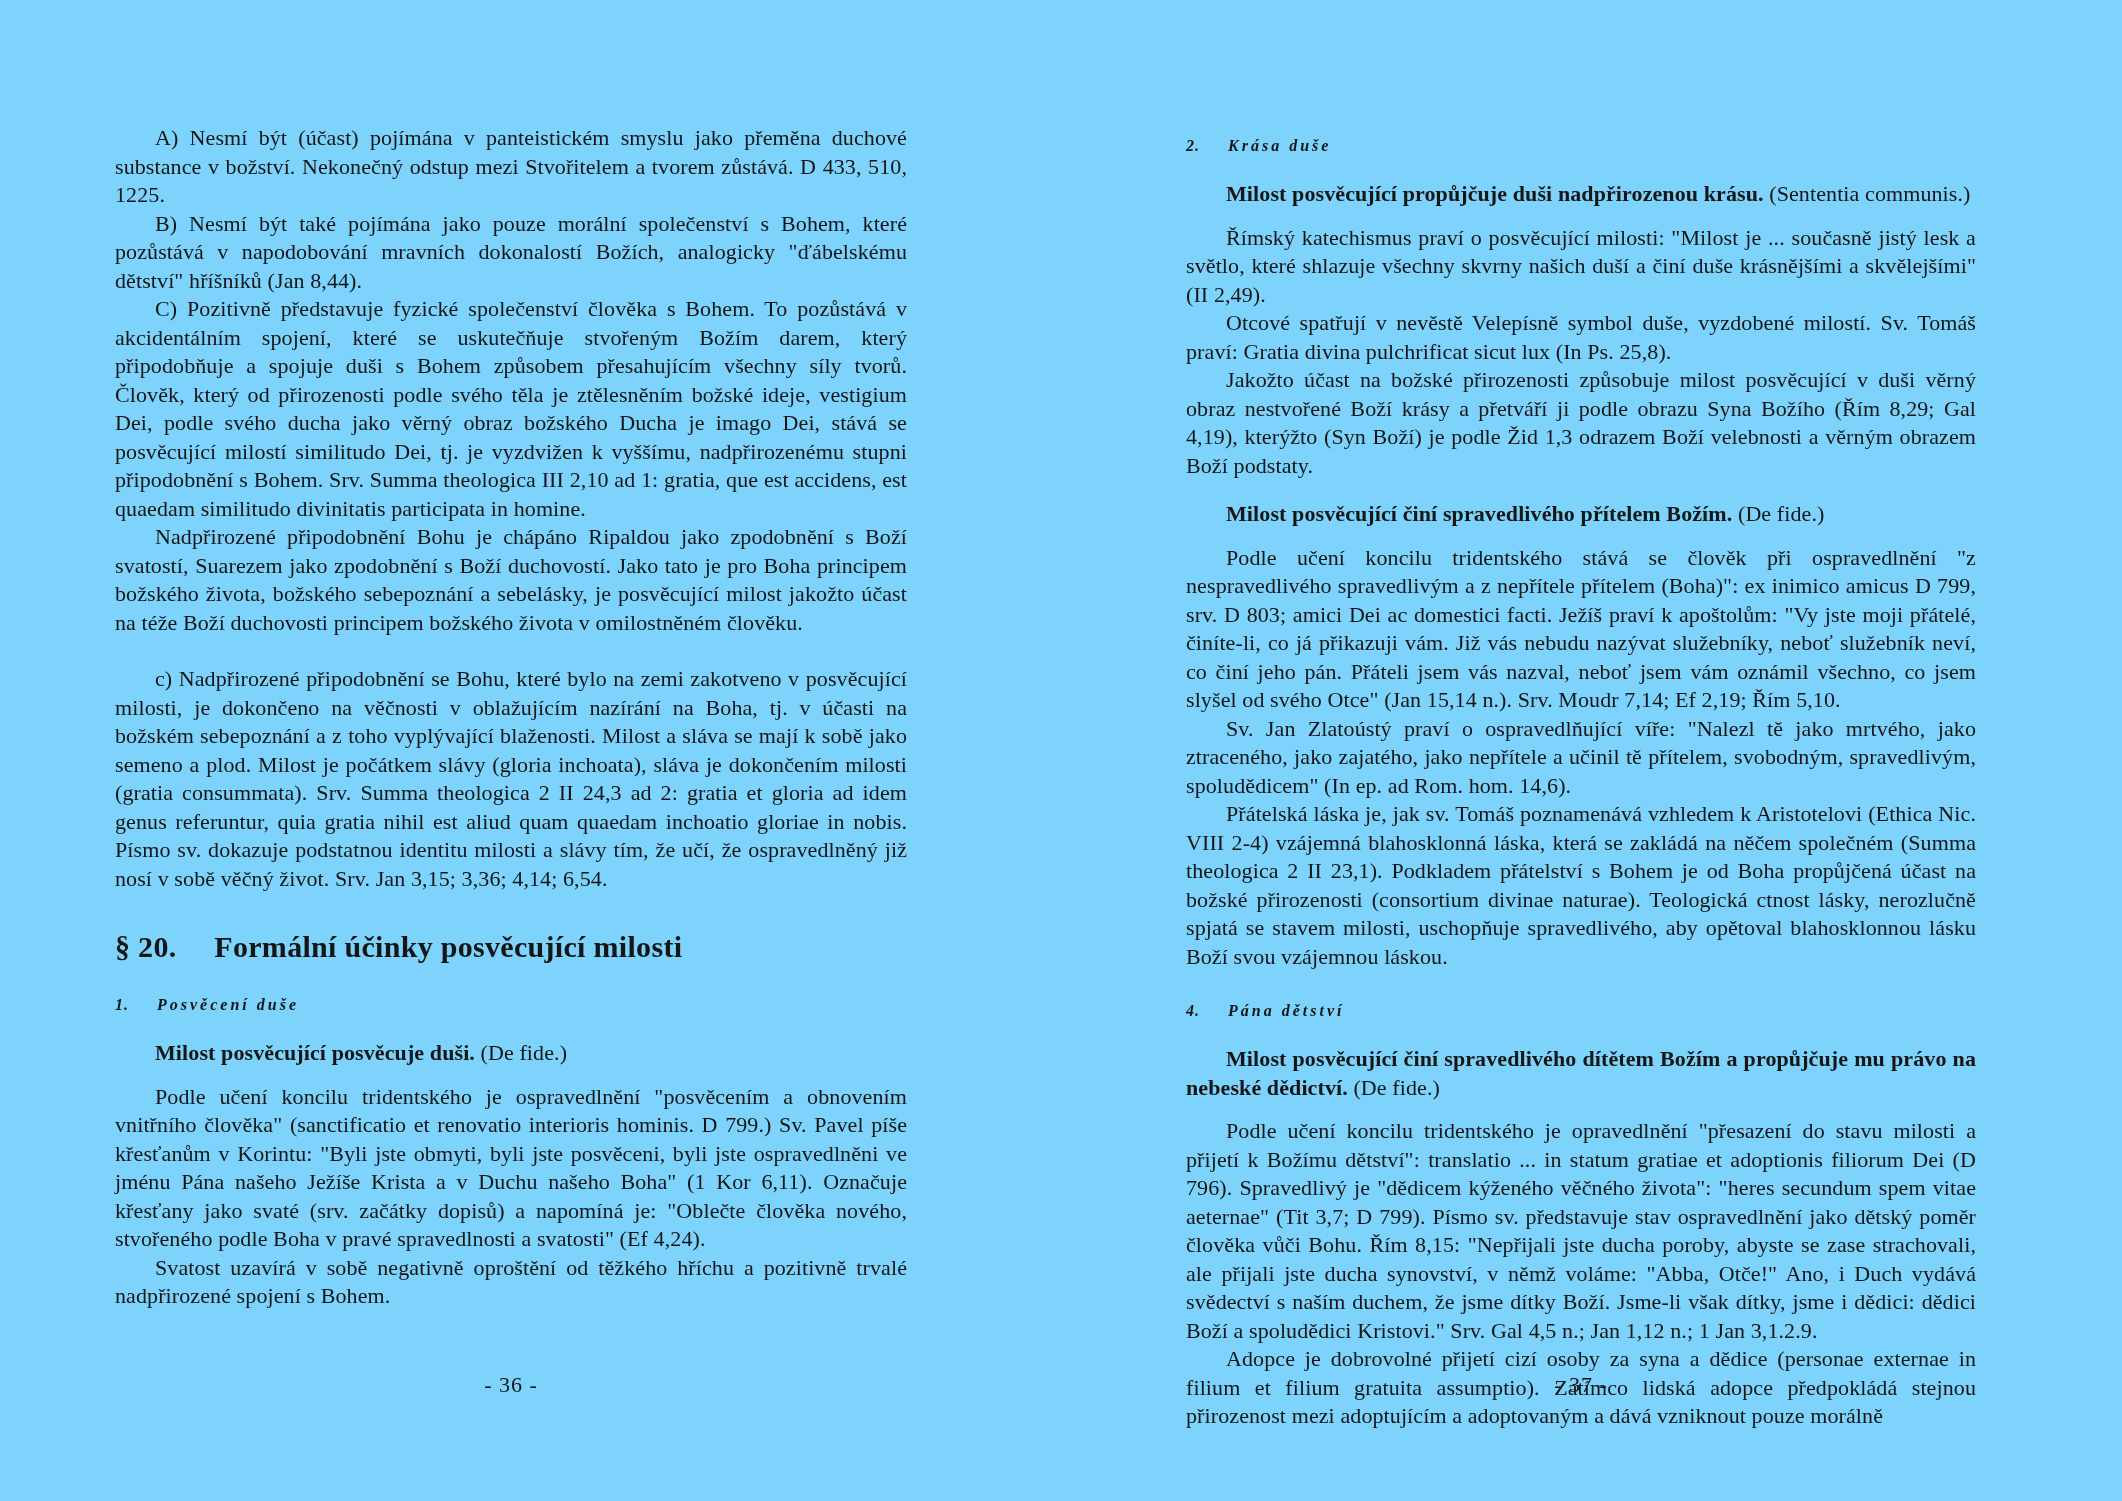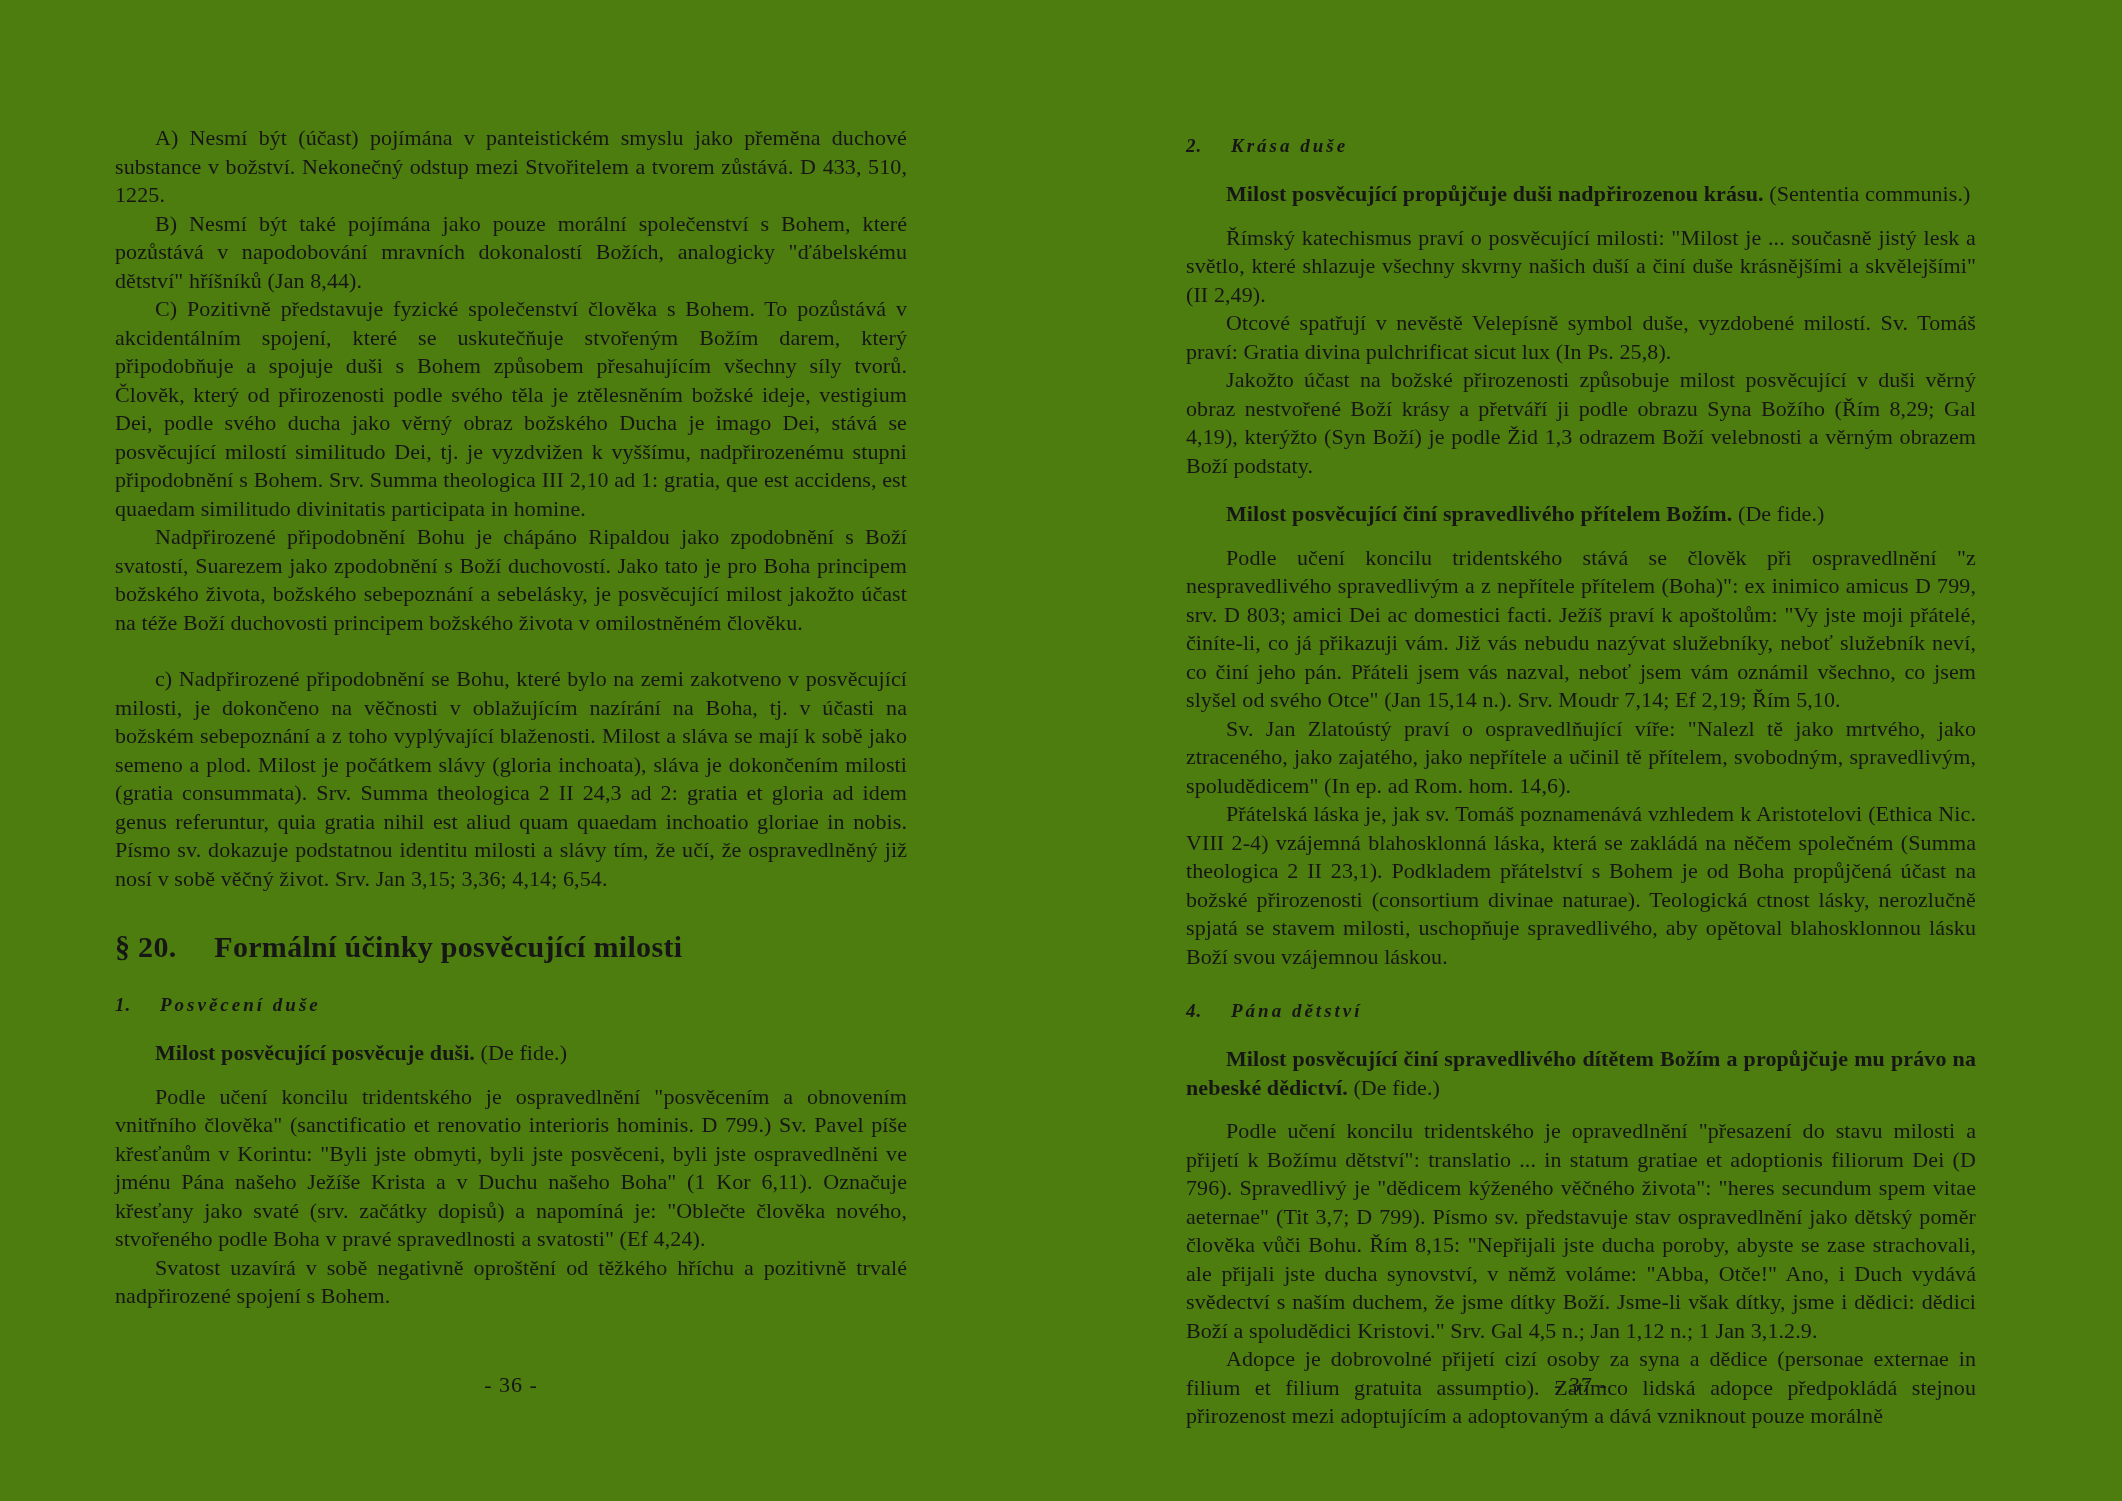--- a/index.html
+++ b/index.html
@@ -6,21 +6,21 @@
     margin: 0;
     padding: 0;
     background: #ffffff;
     color: #161616;
     font-family: "Liberation Serif", "DejaVu Serif", serif;
   }
   .spread {
     position: relative;
     width: 2122px;
     height: 1501px;
-    background: #4d7c0f;
+    background: #7dd3fc;
     overflow: hidden;
   }
   .page {
     position: absolute;
     top: 0;
     height: 1501px;
     box-sizing: content-box;
   }
   .page.left  { left: 115px;  width: 792px; padding-top: 124px; }
   .page.right { left: 1186px; width: 790px; padding-top: 126px; }
@@ -40,21 +40,21 @@
     margin: 36px 0 0 0;
     font-size: 30px;
     line-height: 36px;
     font-weight: bold;
     letter-spacing: 0.3px;
   }
   h1.heading .h-num { margin-right: 30px; }
 
   h2.sub {
     margin: 26px 0 0 0;
-    font-size: 19px;
+    font-size: 16px;
     line-height: 28px;
     font-weight: bold;
     font-style: italic;
   }
   h2.sub .s-num   { margin-right: 24px; letter-spacing: 1px; }
   h2.sub .s-title { letter-spacing: 3px; }
 
   p.lead { margin-top: 20px; }
   p.lead b { font-weight: bold; }
 

